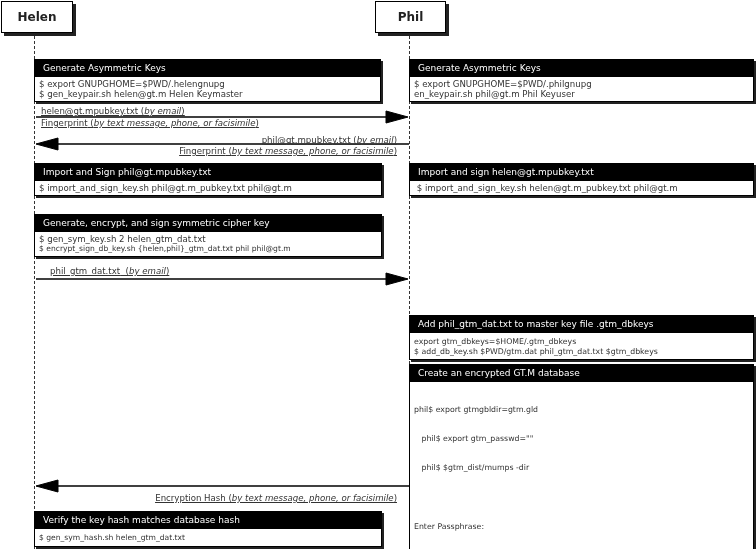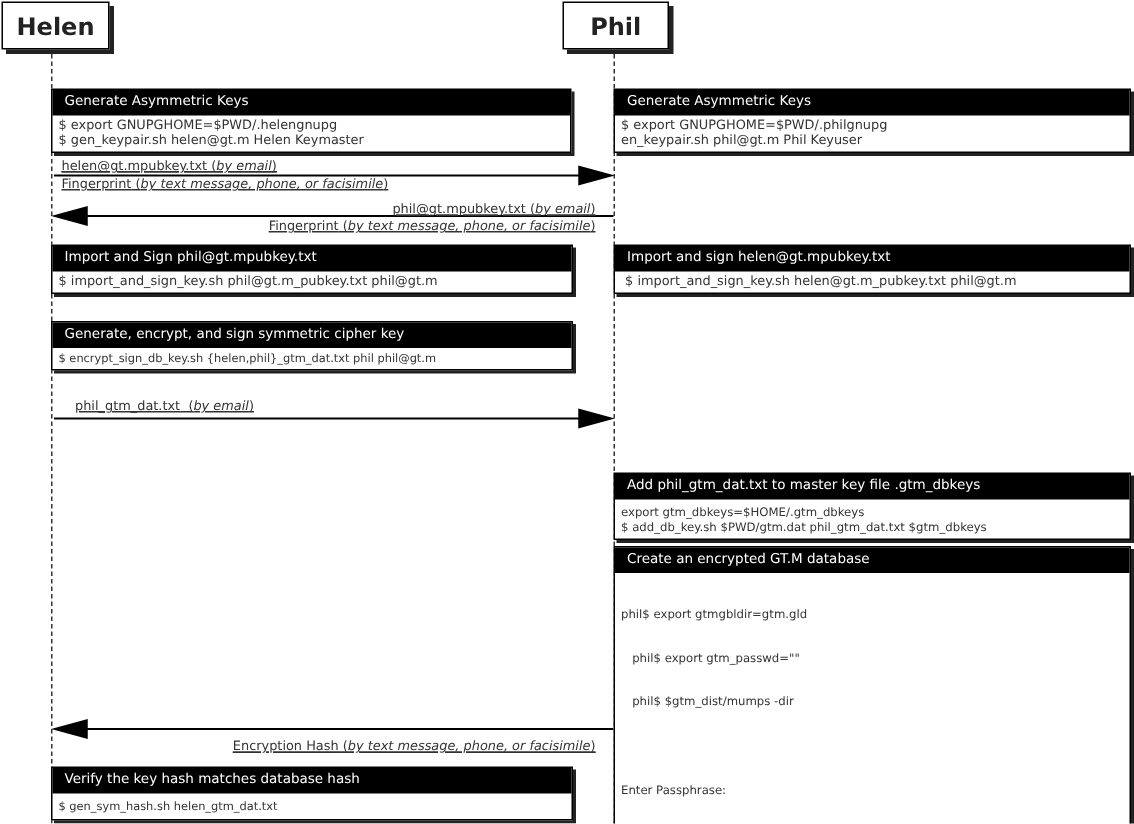--- a/index.html
+++ b/index.html
@@ -1,20 +1,20 @@
 <!DOCTYPE html>
 <html><head>
 <meta charset="utf-8">
 <style>
   html, body { margin:0; padding:0; background:#ffffff; }
   body { width:756px; height:549px; position:relative; overflow:hidden;
          font-family:"DejaVu Sans", sans-serif; color:#333; }
   .actor { position:absolute; top:1px; height:30px; border:1px solid #000;
            box-shadow:3px 3px 0 #222; background:#fff; display:flex; align-items:center;
-           justify-content:center; font-weight:bold; font-size:16px; color:#222; }
+           justify-content:center; font-weight:bold; font-size:12px; color:#222; }
   .lifeline { position:absolute; top:36px; bottom:0; width:0;
               border-left:1px dashed #333; }
   .note { position:absolute; border:1px solid #000; background:#fff;
           box-shadow:2px 2px 0 #222; }
   .note .hd { background:#000; color:#fff; font-weight:normal; font-size:9px;
               padding:2px 8px; height:13px; line-height:13px; white-space:nowrap; }
   .note .bd { font-size:8.6px; line-height:10px; padding:2px 4px; color:#333; white-space:pre; }
   .msg { position:absolute; font-size:8.6px; line-height:10px; color:#333; white-space:nowrap;text-decoration:underline; }
   .msg i { font-style:italic; }
   .ul { text-decoration:underline; }
@@ -53,21 +53,21 @@
   <div class="bd"><div>$ export GNUPGHOME=$PWD/.helengnupg</div><div>$ gen_keypair.sh helen@gt.m Helen Keymaster</div></div>
 </div>
 
 <div class="note" style="left:34px;top:163px;width:346px;">
   <div class="hd">Import and Sign phil@gt.mpubkey.txt</div>
   <div class="bd"><div>$ import_and_sign_key.sh phil@gt.m_pubkey.txt phil@gt.m</div></div>
 </div>
 
 <div class="note" style="left:34px;top:214px;width:346px;">
   <div class="hd">Generate, encrypt, and sign symmetric cipher key</div>
-  <div class="bd"><div class="small" style="font-size:7.6px">$ encrypt_sign_db_key.sh {helen,phil}_gtm_dat.txt phil phil@gt.m</div></div>
+  <div class="bd"><div>$ gen_sym_key.sh 2 helen_gtm_dat.txt</div><div class="small" style="font-size:7.6px">$ encrypt_sign_db_key.sh {helen,phil}_gtm_dat.txt phil phil@gt.m</div></div>
 </div>
 
 <div class="note" style="left:34px;top:511px;width:346px;">
   <div class="hd">Verify the key hash matches database hash</div>
   <div class="bd" style="font-size:7.6px;padding-top:4px;padding-bottom:3px;"><div>$ gen_sym_hash.sh helen_gtm_dat.txt</div></div>
 </div>
 
 <div class="note" style="left:409px;top:59px;width:343px;">
   <div class="hd">Generate Asymmetric Keys</div>
   <div class="bd"><div>$ export GNUPGHOME=$PWD/.philgnupg</div><div>en_keypair.sh phil@gt.m Phil Keyuser</div></div>

